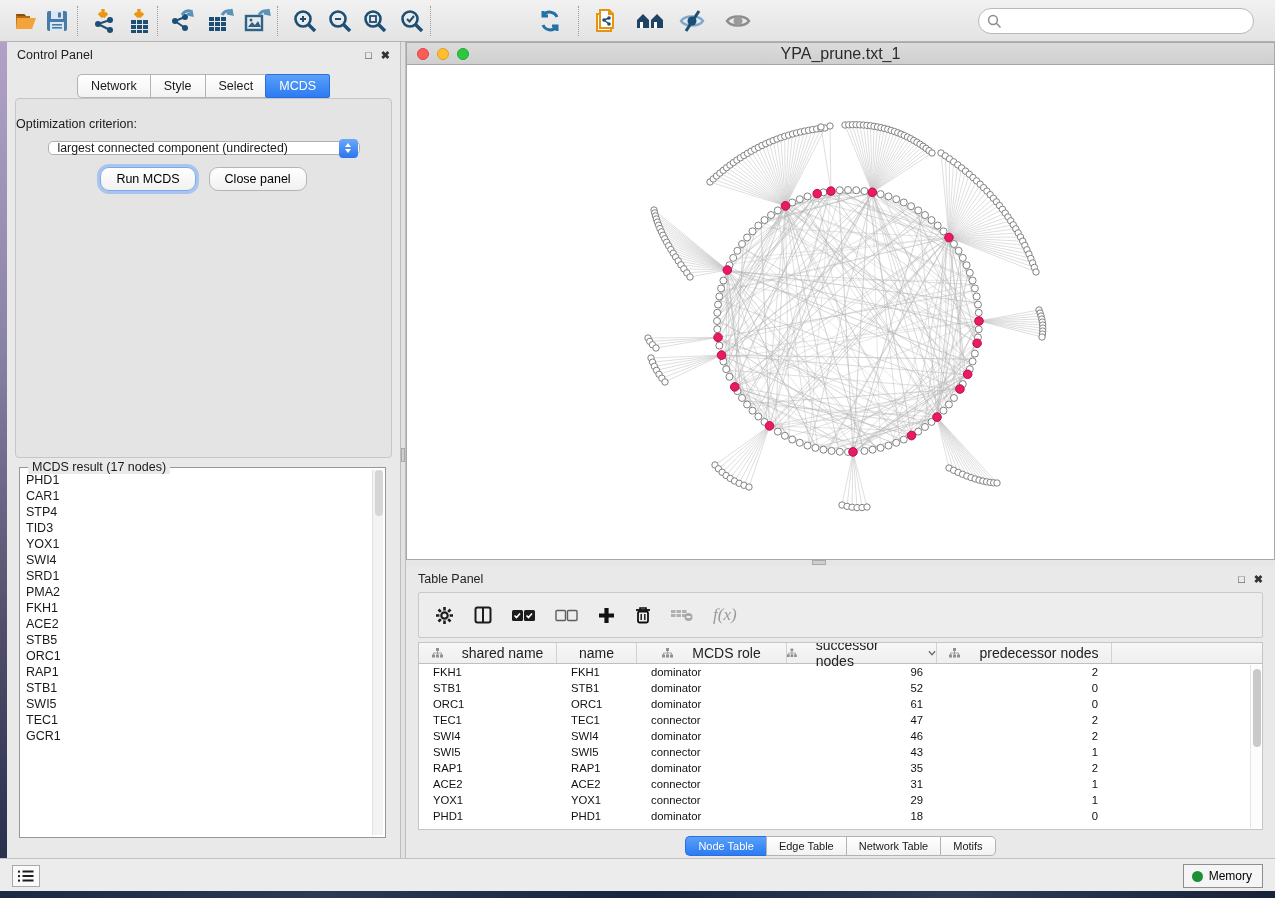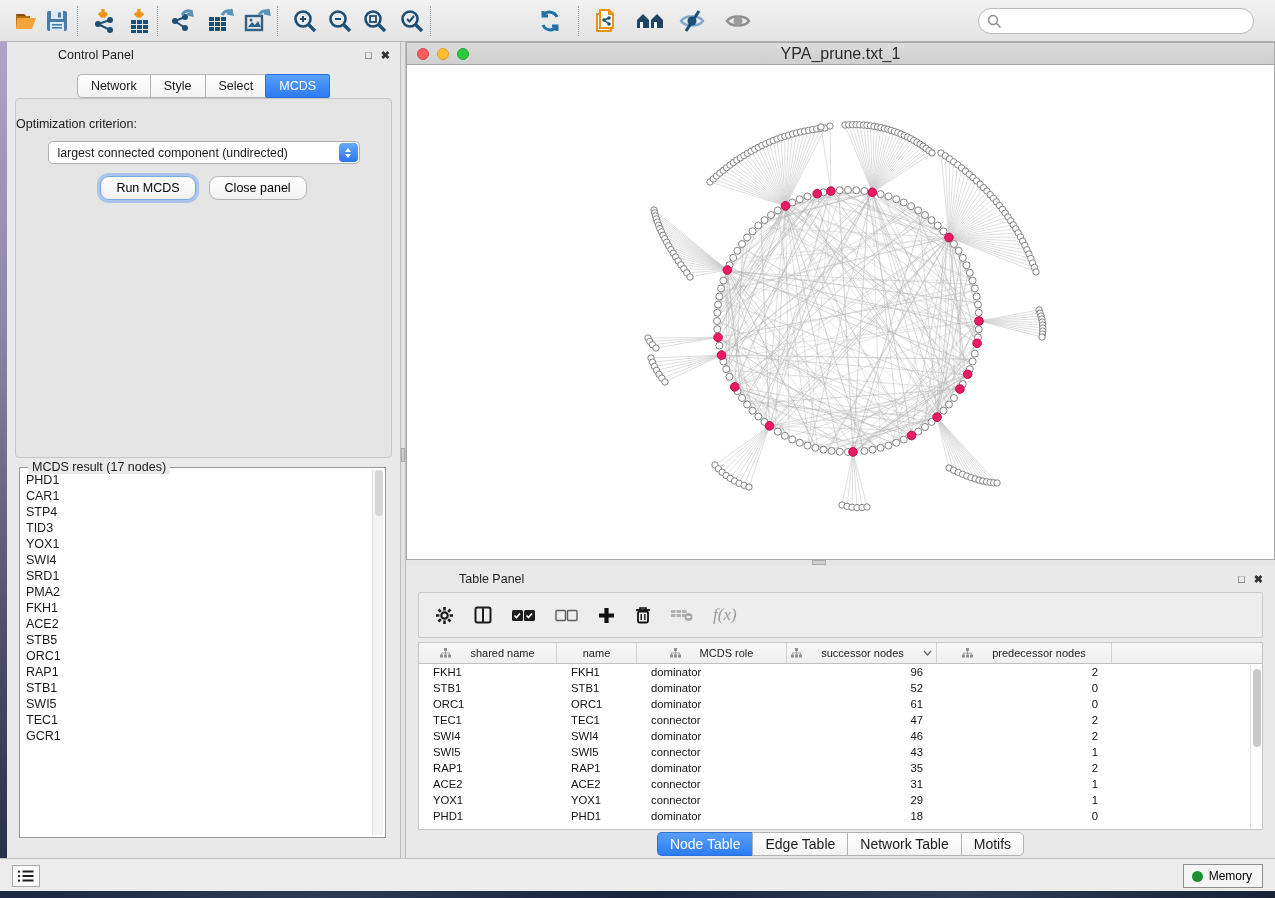--- a/index.html
+++ b/index.html
@@ -19,34 +19,34 @@
   .tbtn { position:absolute; top:4px; width:34px; height:34px; border:none; background:transparent;
     display:flex; align-items:center; justify-content:center; cursor:pointer; }
   .tsep { position:absolute; top:6px; width:0; height:30px; border-left:1px dotted #9a9a9a; }
   .searchbox { position:absolute; left:978px; top:8px; width:276px; height:26px; background:#fff;
     border:1px solid #b9b9b9; border-radius:13px; display:flex; align-items:center; padding-left:8px; }
   .searchbox input { border:none; outline:none; flex:1; height:20px; font-size:12px; background:transparent; }
 
   
   .cpanel { position:absolute; left:7px; top:42px; width:393px; height:816px; background:#e9e9e9; }
   .panel-head { height:26px; display:flex; align-items:center; padding:0 10px; }
-  .panel-title { font-size:12.5px; color:#222;margin-left:41px; }
+  .panel-title { font-size:12.5px; color:#222; }
   .panel-head .spacer { flex:1; }
   .wicon { font-size:11px; color:#333; margin-left:9px; cursor:pointer; line-height:1; }
   .tabsrow { display:flex; justify-content:center; margin-top:6px; }
   .seg { display:inline-flex; }
   .seg .tab { font-size:12.5px; padding:4px 13px; background:linear-gradient(#ffffff,#f2f2f2);
     border:1px solid #b3b3b3; border-right:none; cursor:pointer; }
   .seg .tab:first-child { border-radius:5px 0 0 5px; }
   .seg .tab.selected { background:linear-gradient(#58a0f8,#2c7bf2); color:#fff; border:1px solid #2a6fdd;
     border-radius:2px; margin-left:-1px; }
   .optbox { position:absolute; left:8px; right:8px; top:56px; height:360px; background:#e4e4e4;
     border:1px solid #c6c6c6; border-radius:4px; }
   .optlabel { text-align:left; font-size:12.5px; margin-top:18px; }
-  .selectwrap { margin:10px auto 0; width:312px; height:23px; background:#fff; border:1px solid #b0b0b0;
+  .selectwrap { margin:10px auto 0; width:312px; height:14px; background:#fff; border:1px solid #b0b0b0;
     border-radius:5px; display:flex; align-items:center; cursor:pointer; }
   .selectwrap .val { flex:1; font-size:12.3px; padding-left:9px; white-space:nowrap; overflow:hidden; }
   .selectcap { width:19px; height:19px; margin:1px; border-radius:4px;
     background:linear-gradient(#6aa9fa,#2b74ee); display:flex; flex-direction:column;
     align-items:center; justify-content:center; gap:2px; }
   .selectcap .up { width:0;height:0;border-left:3.5px solid transparent;border-right:3.5px solid transparent;border-bottom:4px solid #fff; }
   .selectcap .dn { width:0;height:0;border-left:3.5px solid transparent;border-right:3.5px solid transparent;border-top:4px solid #fff; }
   .btnrow { display:flex; justify-content:center; gap:13px; margin-top:12px; }
   .pbtn { font-size:12.5px; padding:4px 15px; background:linear-gradient(#ffffff,#f1f1f1);
     border:1px solid #b5b5b5; border-radius:9px; cursor:pointer; }
@@ -84,30 +84,30 @@
   
   .tpanel { position:absolute; left:406px; top:566px; width:869px; height:292px; background:#e9e9e9; }
   .ttoolbar { position:absolute; left:12px; right:12px; top:26px; height:46px; background:#ededed;
     border:1px solid #c9c9c9; border-radius:2px; display:flex; align-items:center; gap:20px; padding-left:16px; }
   .ticon { display:flex; align-items:center; justify-content:center; cursor:pointer; border:none; background:none; }
   .fx { font-family:"Liberation Serif", serif; font-style:italic; font-size:17px; color:#9a9a9a; }
 
   .tablewrap { position:absolute; left:12px; right:12px; top:76px; bottom:28px; background:#fff;
     border:1px solid #c5c5c5; overflow:hidden; }
   .thead { display:flex; height:21px; background:linear-gradient(#f7f7f7,#efefef); border-bottom:1px solid #bfbfbf; }
-  .th { display:flex; align-items:center; justify-content:center; gap:19px; font-size:11px; color:#222;
+  .th { display:flex; align-items:center; justify-content:center; gap:19px; font-size:14px; color:#222;
     border-right:1px solid #d2d2d2; cursor:pointer; }
   .trow { display:flex; height:16px; align-items:center; }
   .td { font-size:11.3px; color:#111; padding-left:14px; white-space:nowrap; overflow:hidden; }
   .td.num { text-align:right; padding-left:0; padding-right:14px; }
   .tscroll { position:absolute; top:22px; right:1px; bottom:1px; width:11px; background:#fcfcfc; border-left:1px solid #e4e4e4; }
   .tscroll .thumb { position:absolute; top:4px; left:1.5px; width:8px; height:78px; background:#c9c9c9; border-radius:4px; }
 
   .ttabs { position:absolute; left:0; right:0; bottom:2px; display:flex; justify-content:center; }
-  .ttabs .tab { font-size:14px; padding:3px 12px; background:linear-gradient(#ffffff,#f2f2f2);
+  .ttabs .tab { font-size:11px; padding:3px 12px; background:linear-gradient(#ffffff,#f2f2f2);
     border:1px solid #b3b3b3; border-right:none; cursor:pointer; }
   .ttabs .tab:first-child { border-radius:5px 0 0 5px; }
   .ttabs .tab:last-child { border-right:1px solid #b3b3b3; border-radius:0 5px 5px 0; }
   .ttabs .tab.selected { background:linear-gradient(#58a0f8,#2c7bf2); color:#fff; border-color:#2a6fdd; }
 
   
   .statusbar { position:absolute; left:0; top:858px; width:1275px; height:33px; background:#ececec;
     border-top:1px solid #c3c3c3; }
   .listbtn { position:absolute; left:12px; top:6px; width:28px; height:22px; background:#fafafa;
     border:1px solid #a9a9a9; display:flex; align-items:center; justify-content:center; cursor:pointer; }

